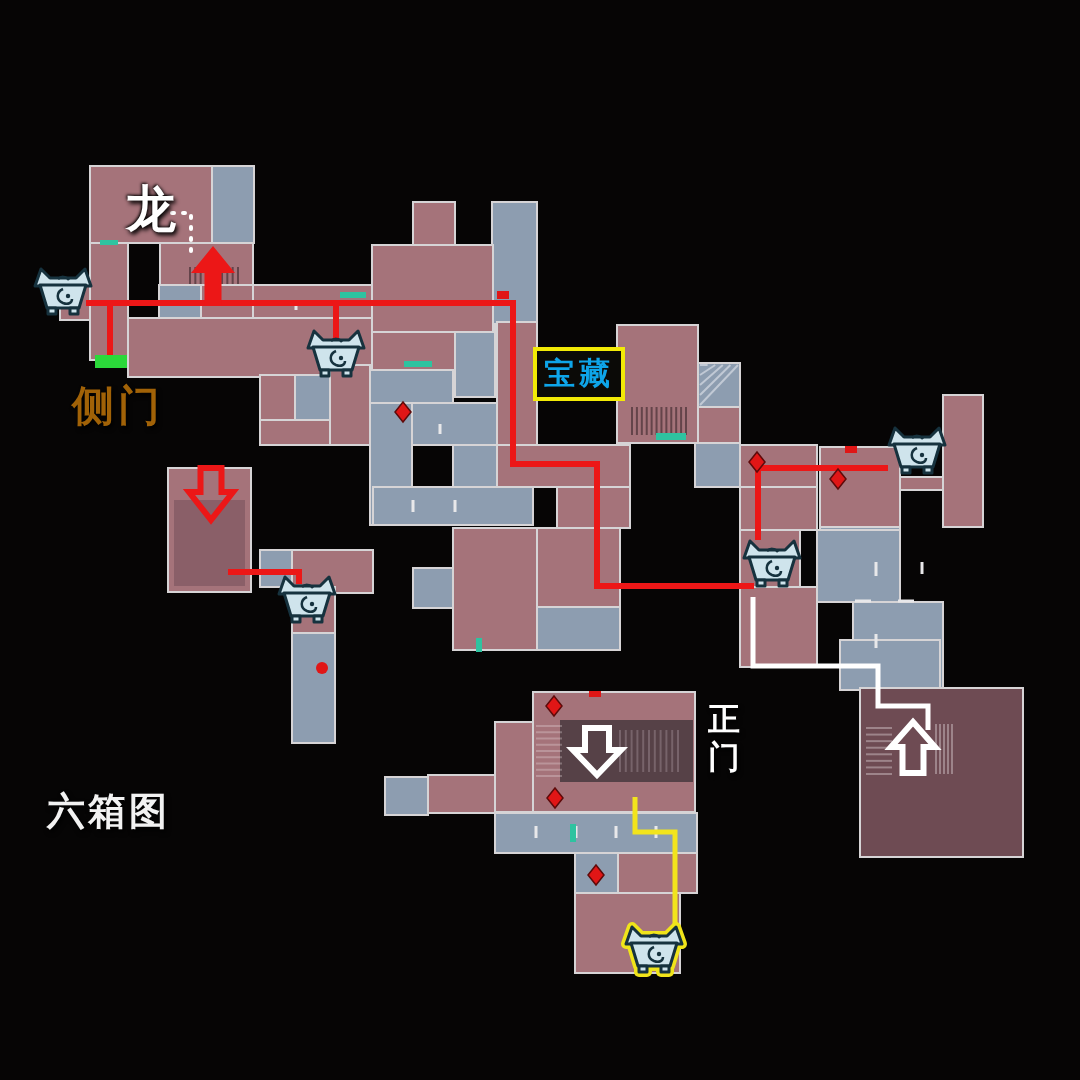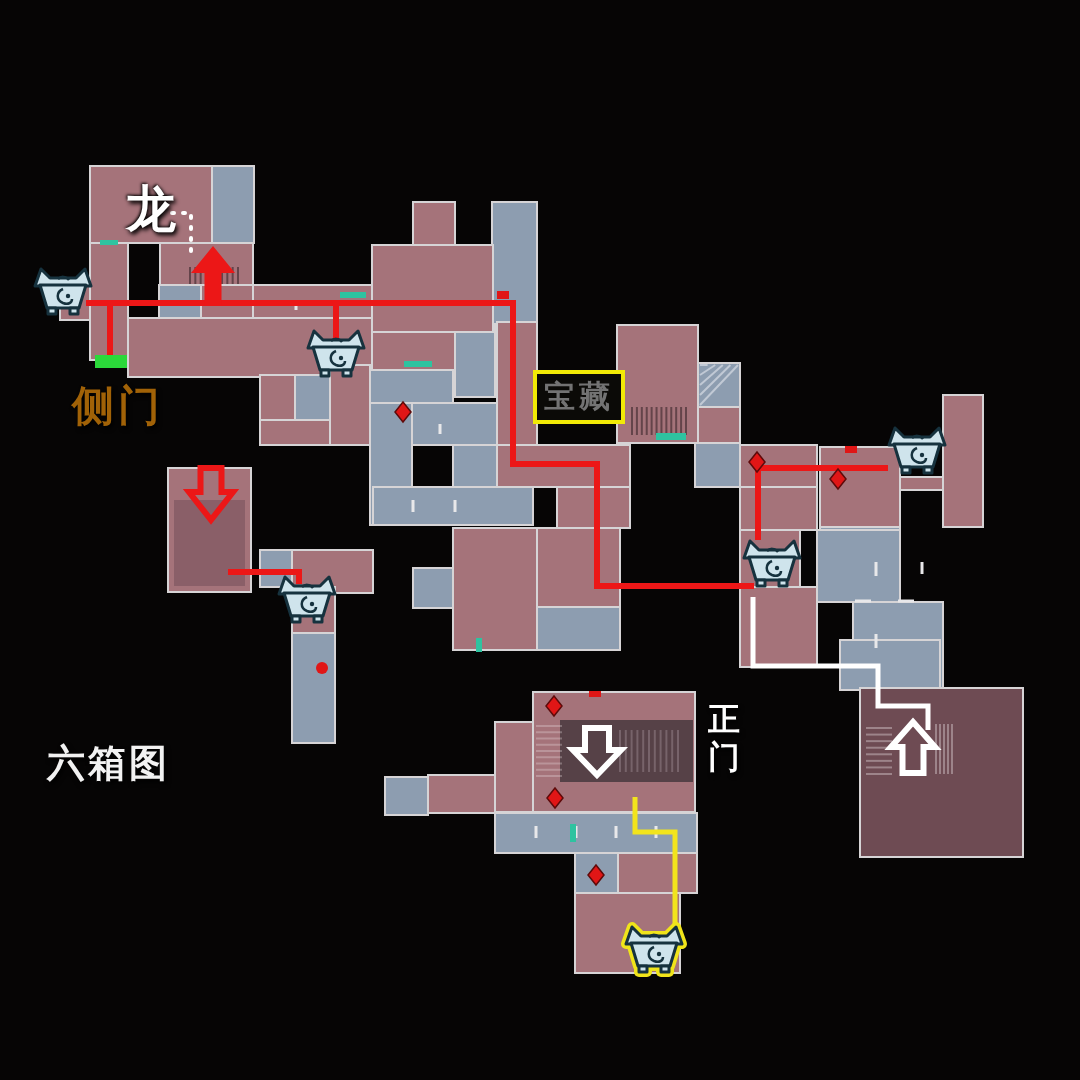--- a/index.html
+++ b/index.html
@@ -7,26 +7,26 @@
     position:relative;width:1080px;height:1080px;overflow:hidden;
     background:#060505;
     font-family:"DejaVu Sans","Liberation Sans",sans-serif;
   }
   .stage svg{position:absolute;left:0;top:0;}
   .lbl{position:absolute;font-weight:bold;white-space:pre;pointer-events:none;}
   .lbl-dragon{left:126px;top:176px;font-size:50px;color:#ffffff;
     text-shadow:2px 3px 4px #000,-1px -1px 3px #000;}
   .lbl-side-door{left:72px;top:378px;font-size:42px;color:#a16207;letter-spacing:4px;
     text-shadow:2px 3px 4px #000;}
-  .lbl-treasure{left:533px;top:370px;font-size:31px;color:#737373;
+  .lbl-treasure{left:533px;top:347px;font-size:31px;color:#0ea5e9;
     background:#0b0a07;border:4px solid #f2ea06;padding:2px 7px;letter-spacing:4px;}
   .lbl-main-gate{left:708px;top:700px;width:44px;font-size:32px;color:#ffffff;
     line-height:1.2;white-space:normal;word-break:break-all;
     text-shadow:2px 3px 4px #000;}
-  .lbl-caption{left:47px;top:738px;font-size:38px;color:#f2f2f2;letter-spacing:3px;
+  .lbl-caption{left:47px;top:786px;font-size:38px;color:#f2f2f2;letter-spacing:3px;
     text-shadow:2px 3px 5px #000;}
 </style>
 </head>
 <body>
 
 <div class="stage">
   <svg id="map-svg" width="1080" height="1080" viewBox="0 0 1080 1080">
       <rect x="90" y="166" width="122" height="77" fill="#a5737a" stroke="#d6d4d6" stroke-width="2"></rect>
       <rect x="212" y="166" width="42" height="77" fill="#8d9db0" stroke="#d6d4d6" stroke-width="2"></rect>
       <rect x="60" y="284" width="30" height="36" fill="#a5737a" stroke="#d6d4d6" stroke-width="2"></rect>

